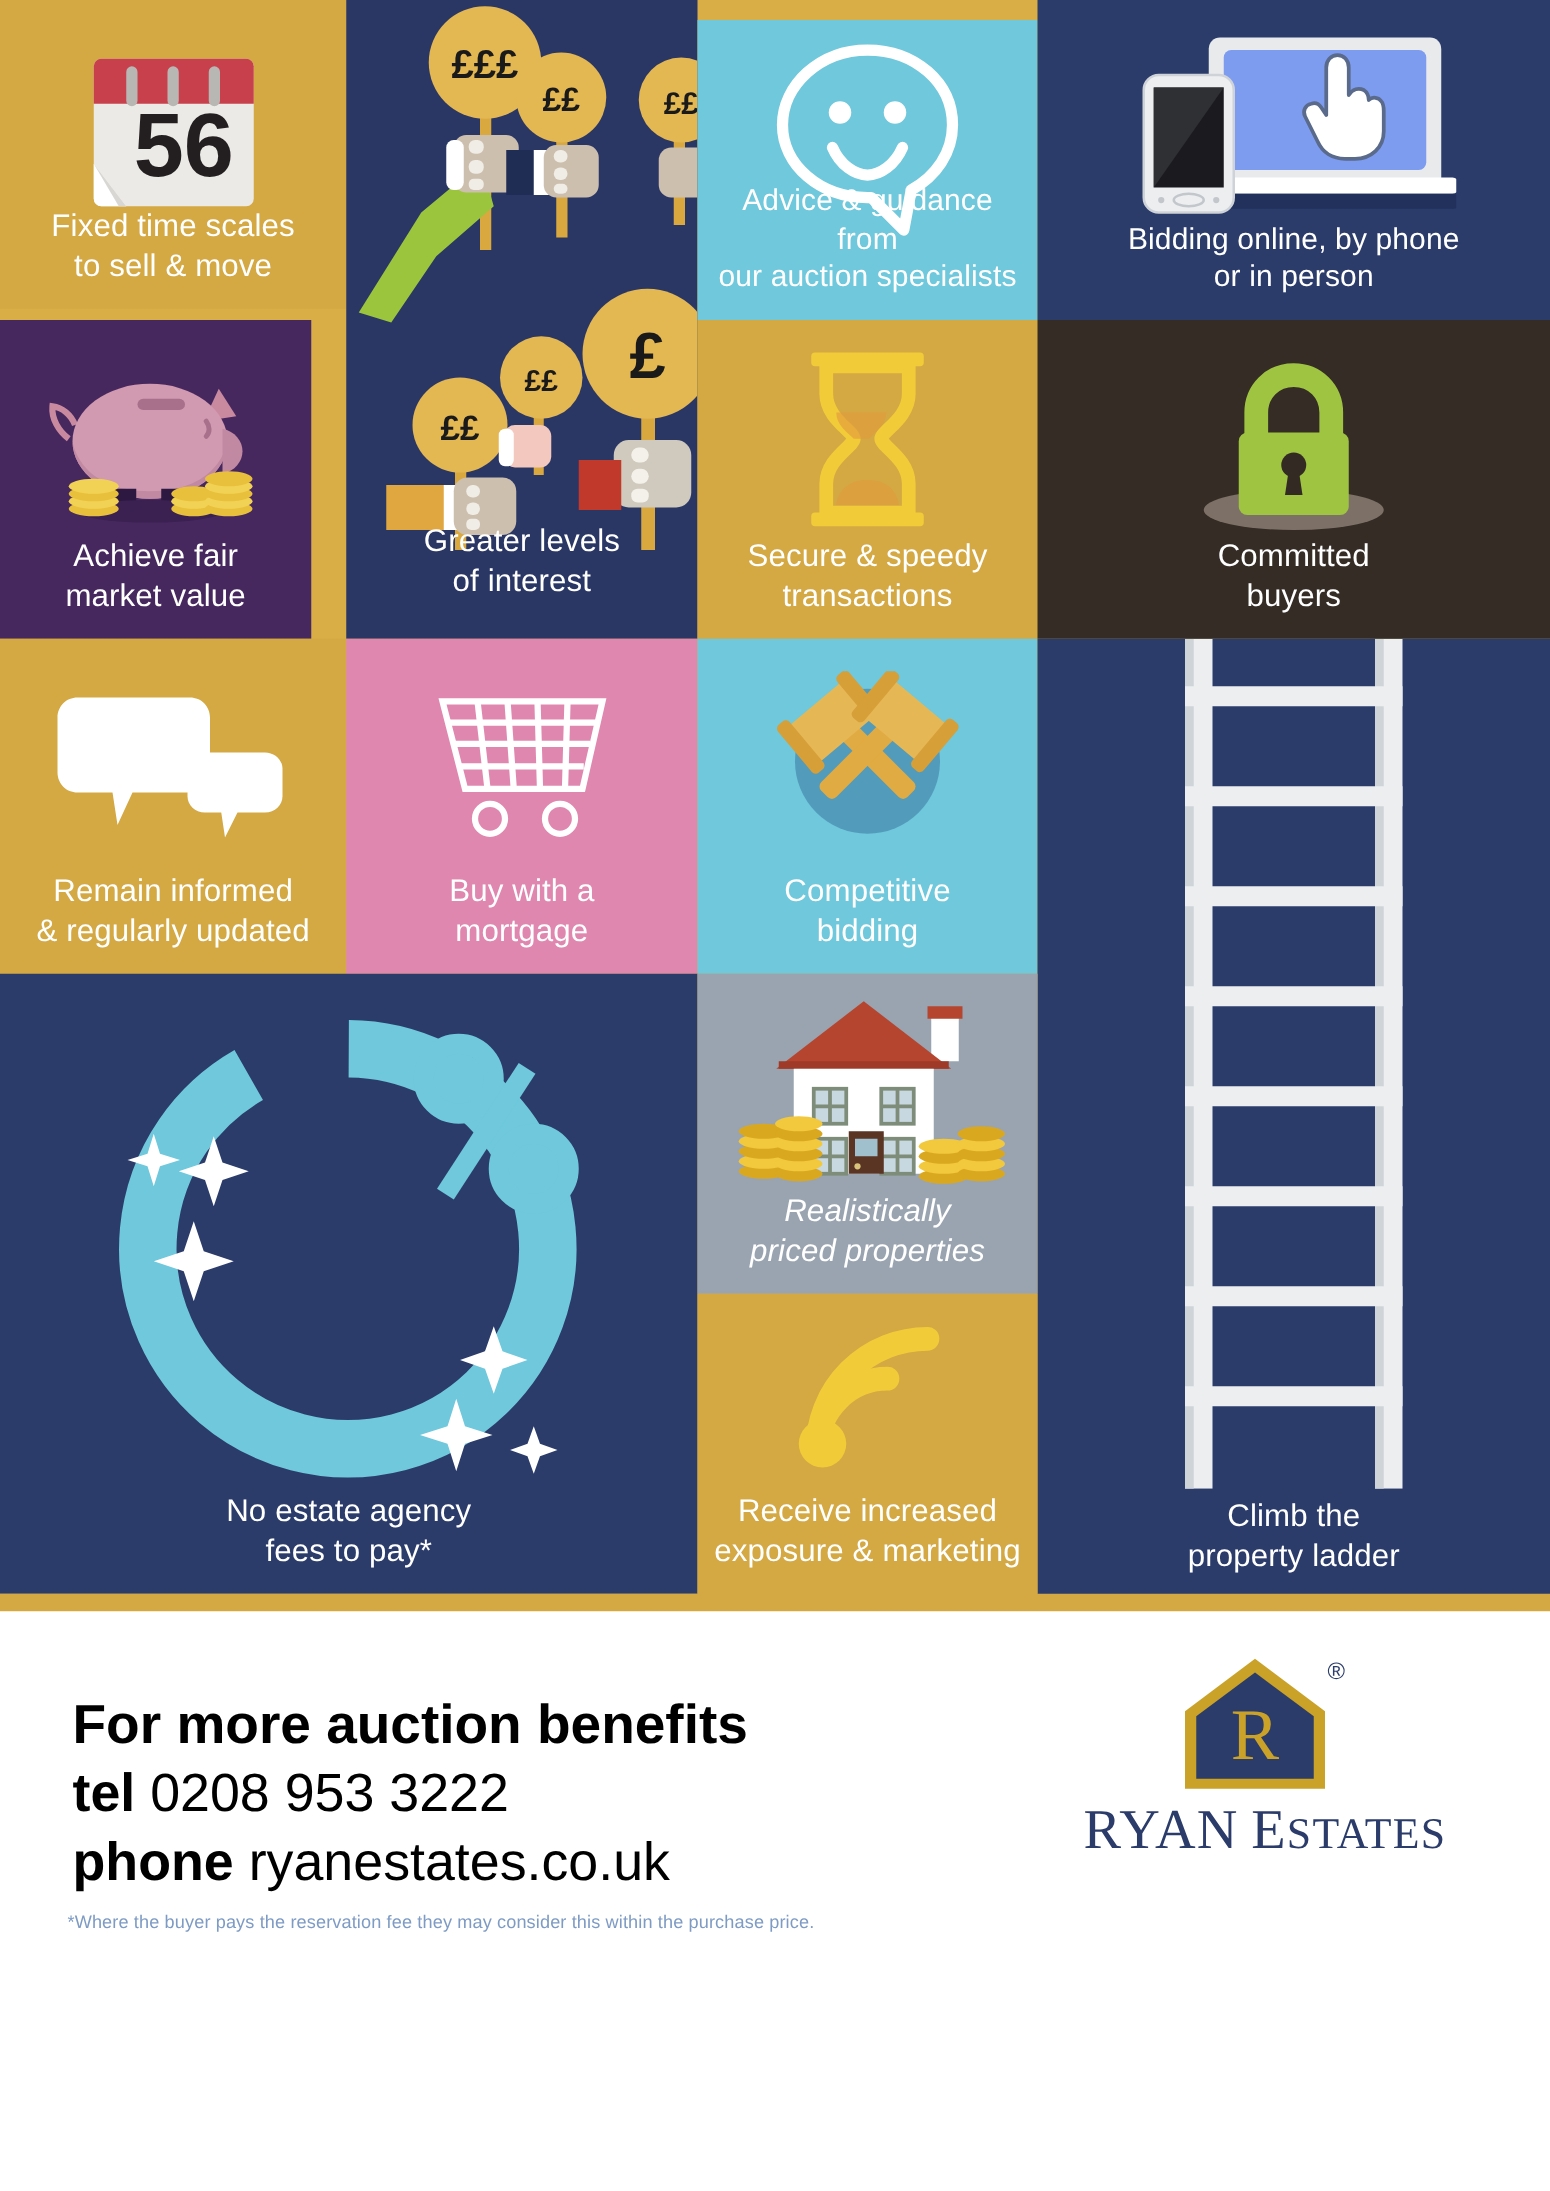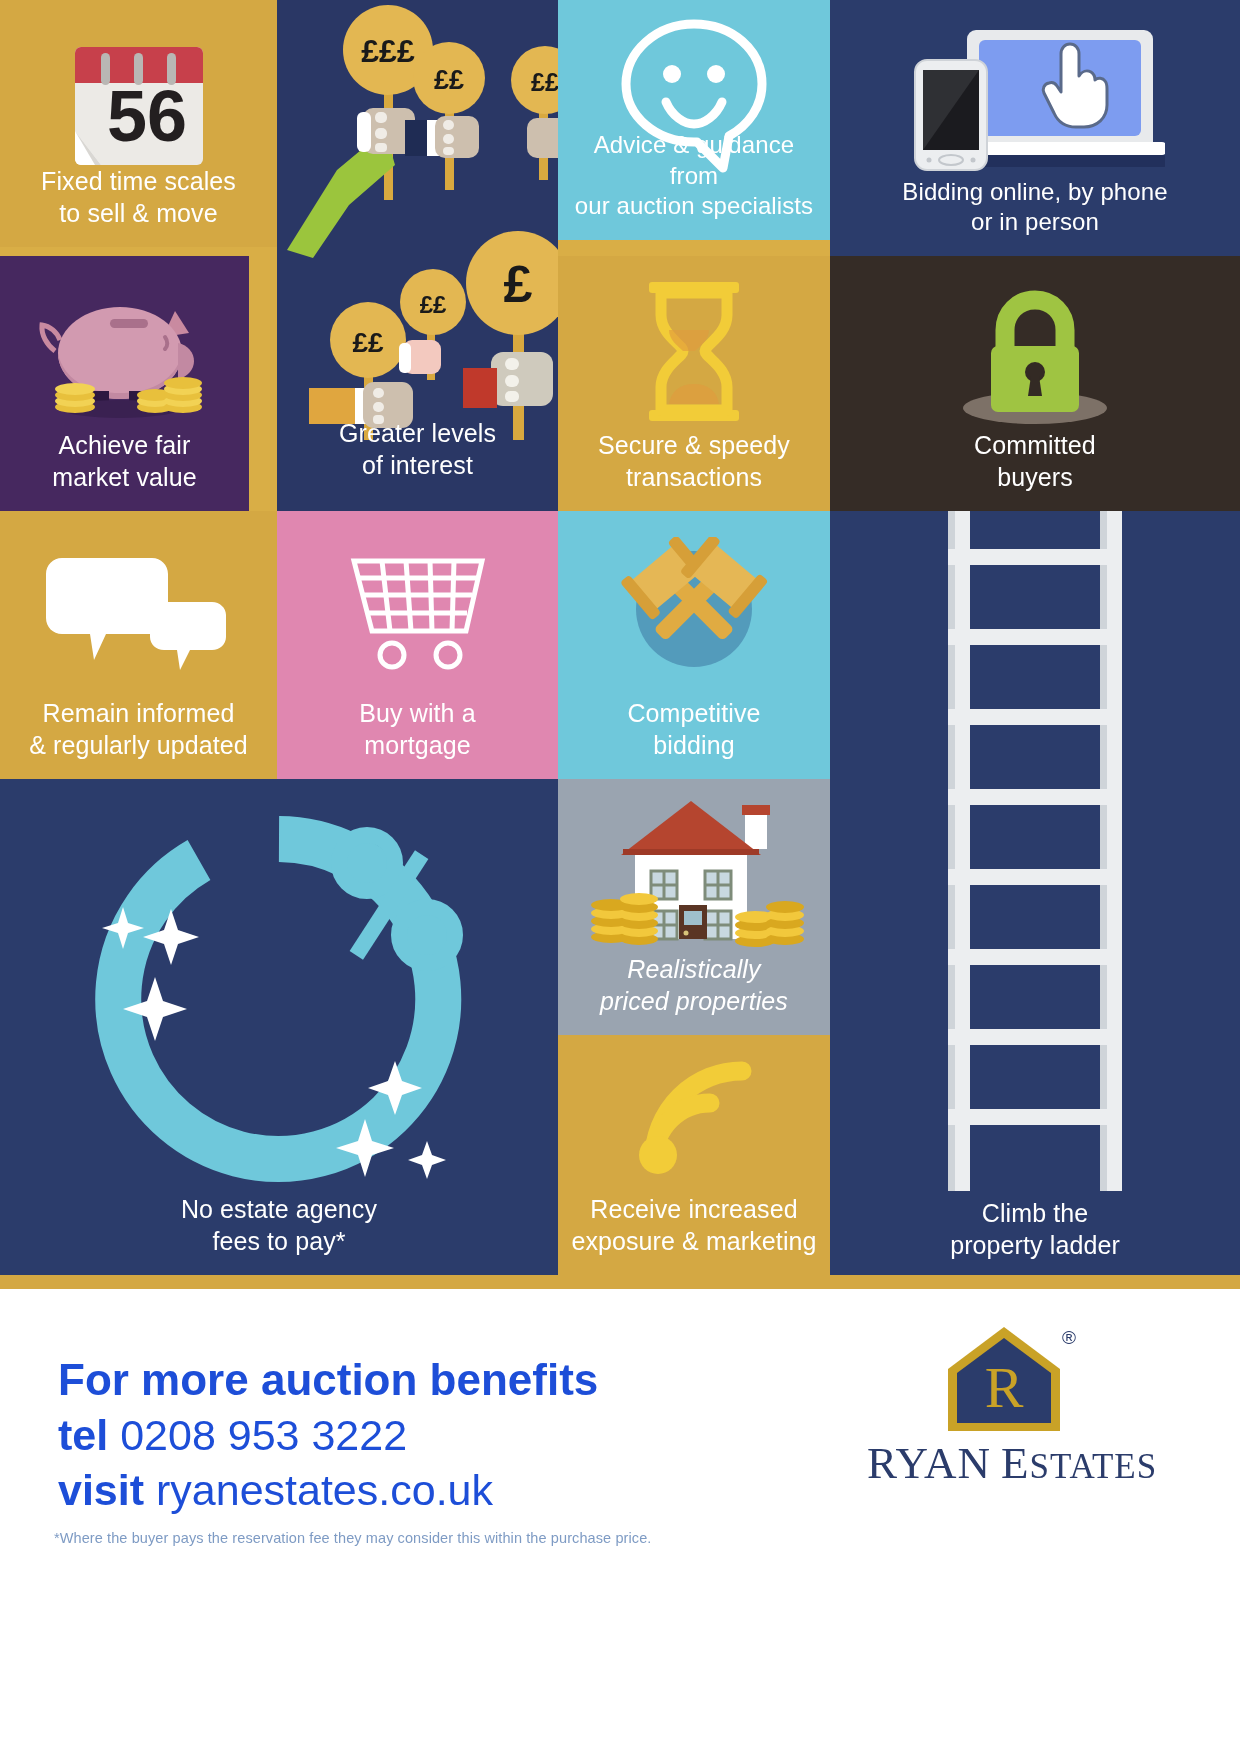--- a/index.html
+++ b/index.html
@@ -45,21 +45,21 @@
   .c-sky    { background:#6fc8db; }
   .c-dnavy  { background:#2a3765; }
   .c-purple { background:#46285f; }
   .c-brown  { background:#352c26; }
   .c-pink   { background:#e087b0; }
   .c-grey   { background:#9aa4b0;font-style:italic; }
 
   
   #cell-fixed-time   { left:0;   top:0;    width:277px; height:247px; }
   #cell-paddles      { left:277px; top:0;  width:281px; height:511px; }
-  #cell-advice       { left:558px; top:0;  width:272px; height:240px; }
+  #cell-advice       { left:558px; top:16px;  width:272px; height:240px; }
   #cell-bidding      { left:830px; top:0;  width:410px; height:256px; }
 
   
   #cell-fair-value   { left:0;   top:256px; width:249px; height:255px; }
   #cell-secure       { left:558px; top:256px; width:272px; height:255px; }
   #cell-committed    { left:830px; top:256px; width:410px; height:255px; }
 
   
   #cell-informed     { left:0;   top:511px; width:277px; height:268px; }
   #cell-mortgage     { left:277px; top:511px; width:281px; height:268px; }
@@ -72,21 +72,21 @@
   #cell-exposure     { left:558px; top:1035px; width:272px; height:240px; }
 
   
   #grid-bottom-band  { position:absolute; left:0; top:1275px; width:1240px; height:14px; background:#d4a843; }
 
   
   #footer {
     position:absolute; left:0; top:1289px; width:1240px; height:464px;
     background:#ffffff;
   }
-  #footer-text { position:absolute; left:58px; top:62px; width:700px; color:#1d4ed8; }
+  #footer-text { position:absolute; left:58px; top:62px; width:700px; color:#000000; }
   .f-line { font-size:43px; line-height:1.28; white-space:nowrap; }
   .f-line b { font-weight:bold; }
   .f-line .lite { font-weight:normal; }
   #footer-heading { font-size:44px; font-weight:bold; line-height:1.3; }
   #footnote {
     position:absolute; left:54px; top:241px;
     font-size:14.5px; color:#7e9bc4; letter-spacing:.1px;
   }
 
   
@@ -472,21 +472,21 @@
   <div id="grid-bottom-band"></div>
 
   <div id="footer">
     <div id="footer-text">
       <div id="footer-heading">For more auction benefits</div>
       <div class="f-line">
         <b>tel</b>
         <span class="lite">0208 953 3222</span>
       </div>
       <div class="f-line">
-        <b>visit</b>
+        <b>phone</b>
         <span class="lite">ryanestates.co.uk</span>
       </div>
     </div>
 
     <div id="footnote">*Where the buyer pays the reservation fee they may consider this within the purchase price.</div>
 
     <div id="logo">
       <div id="logo-mark">
         <svg width="120" height="112" viewBox="0 0 120 112">
           <path d="M60 2 L116 44 V106 H4 V44 Z" fill="#c9a227"></path>

